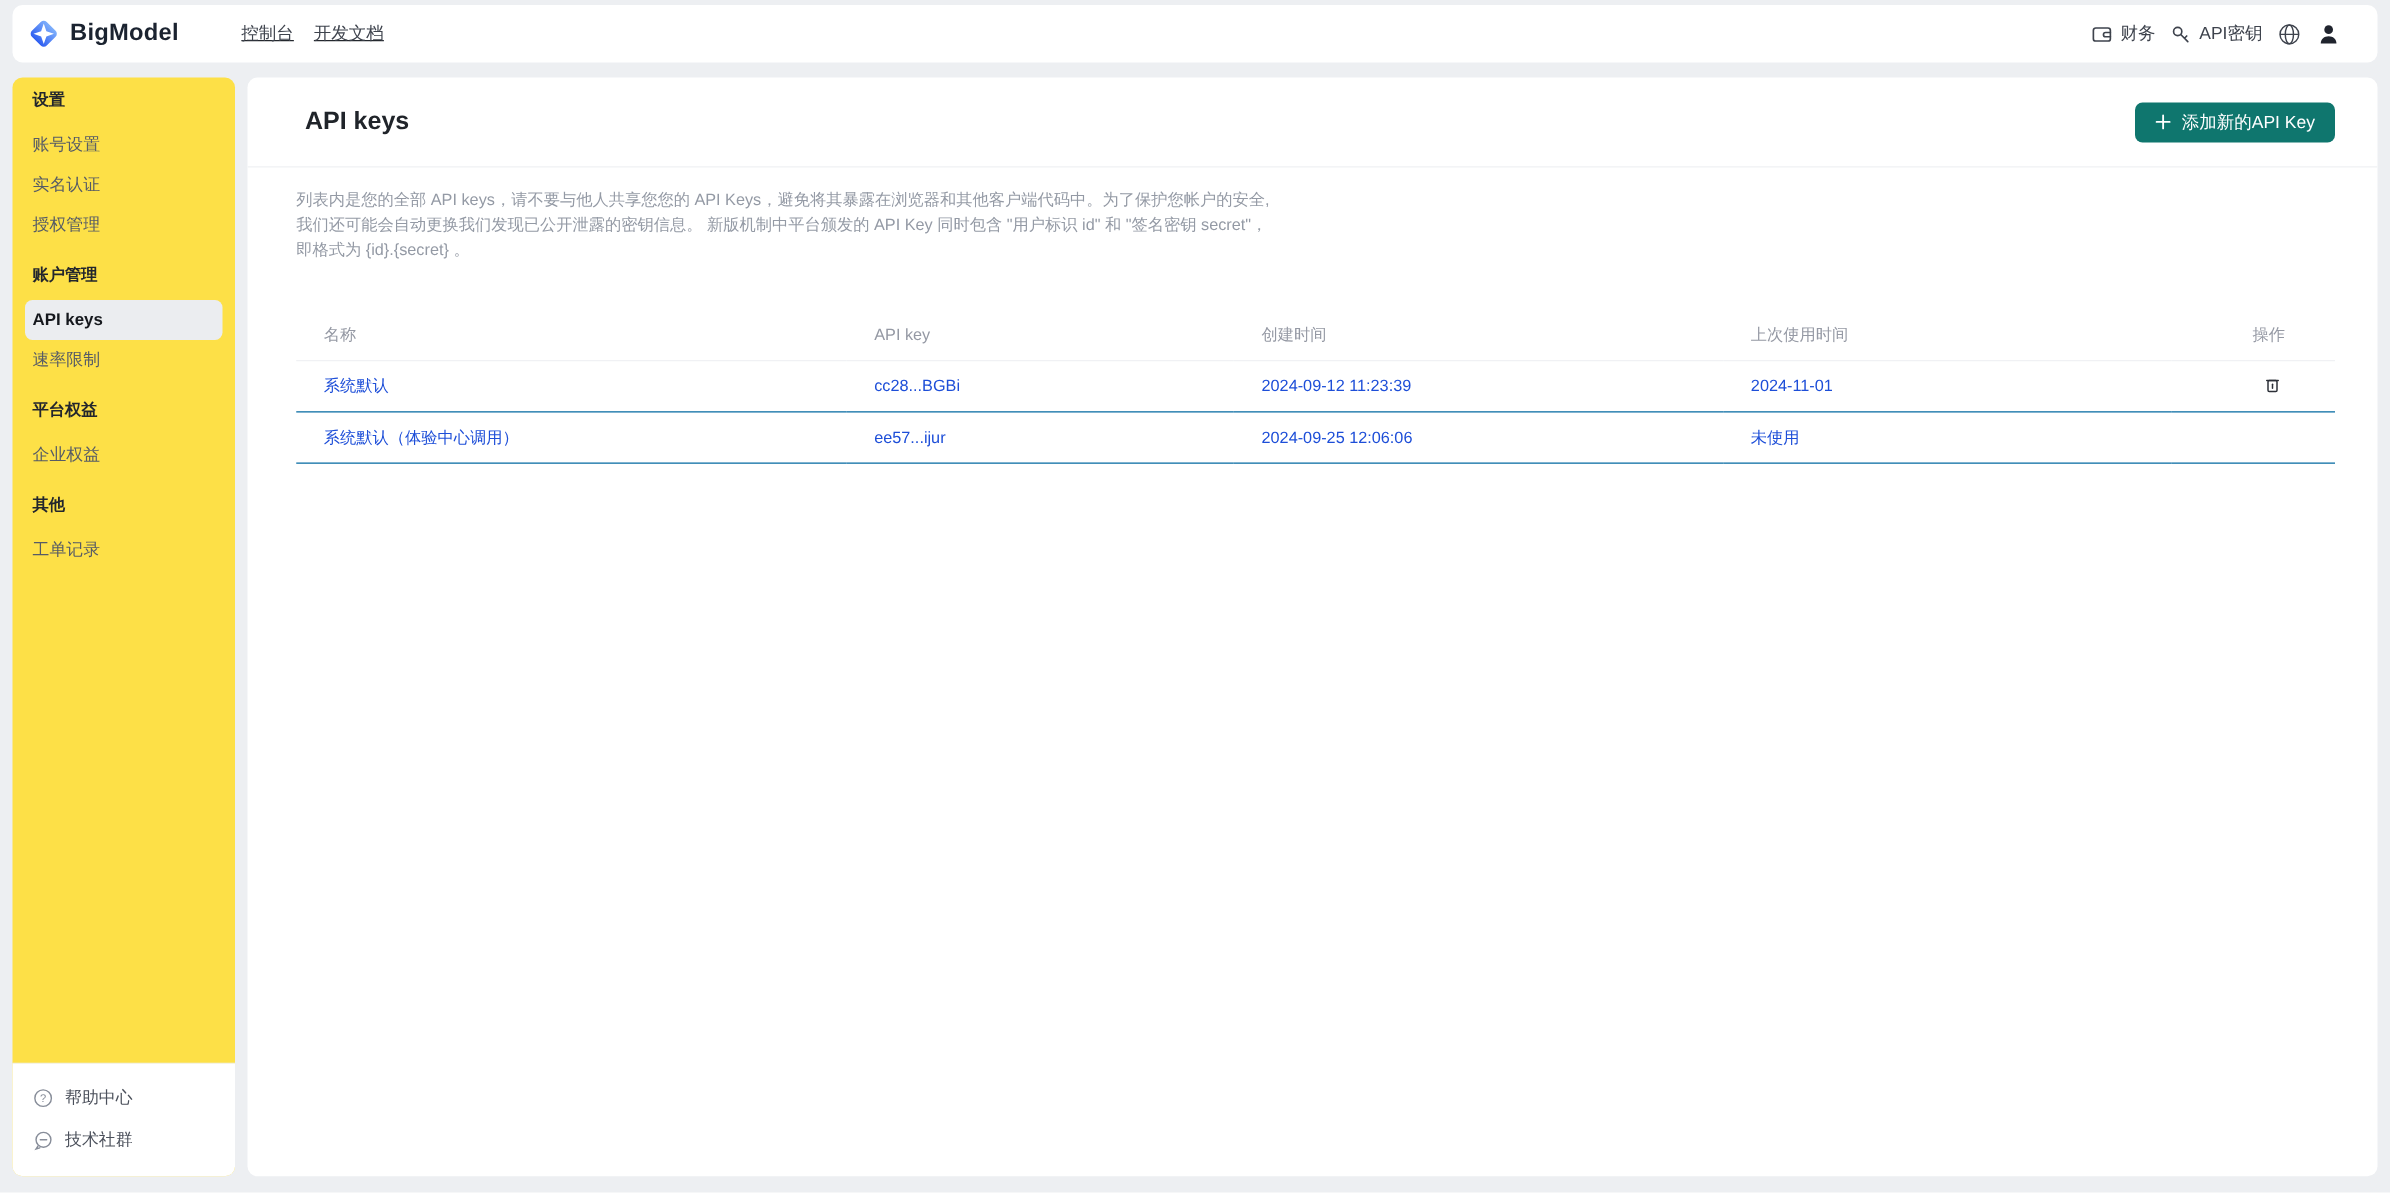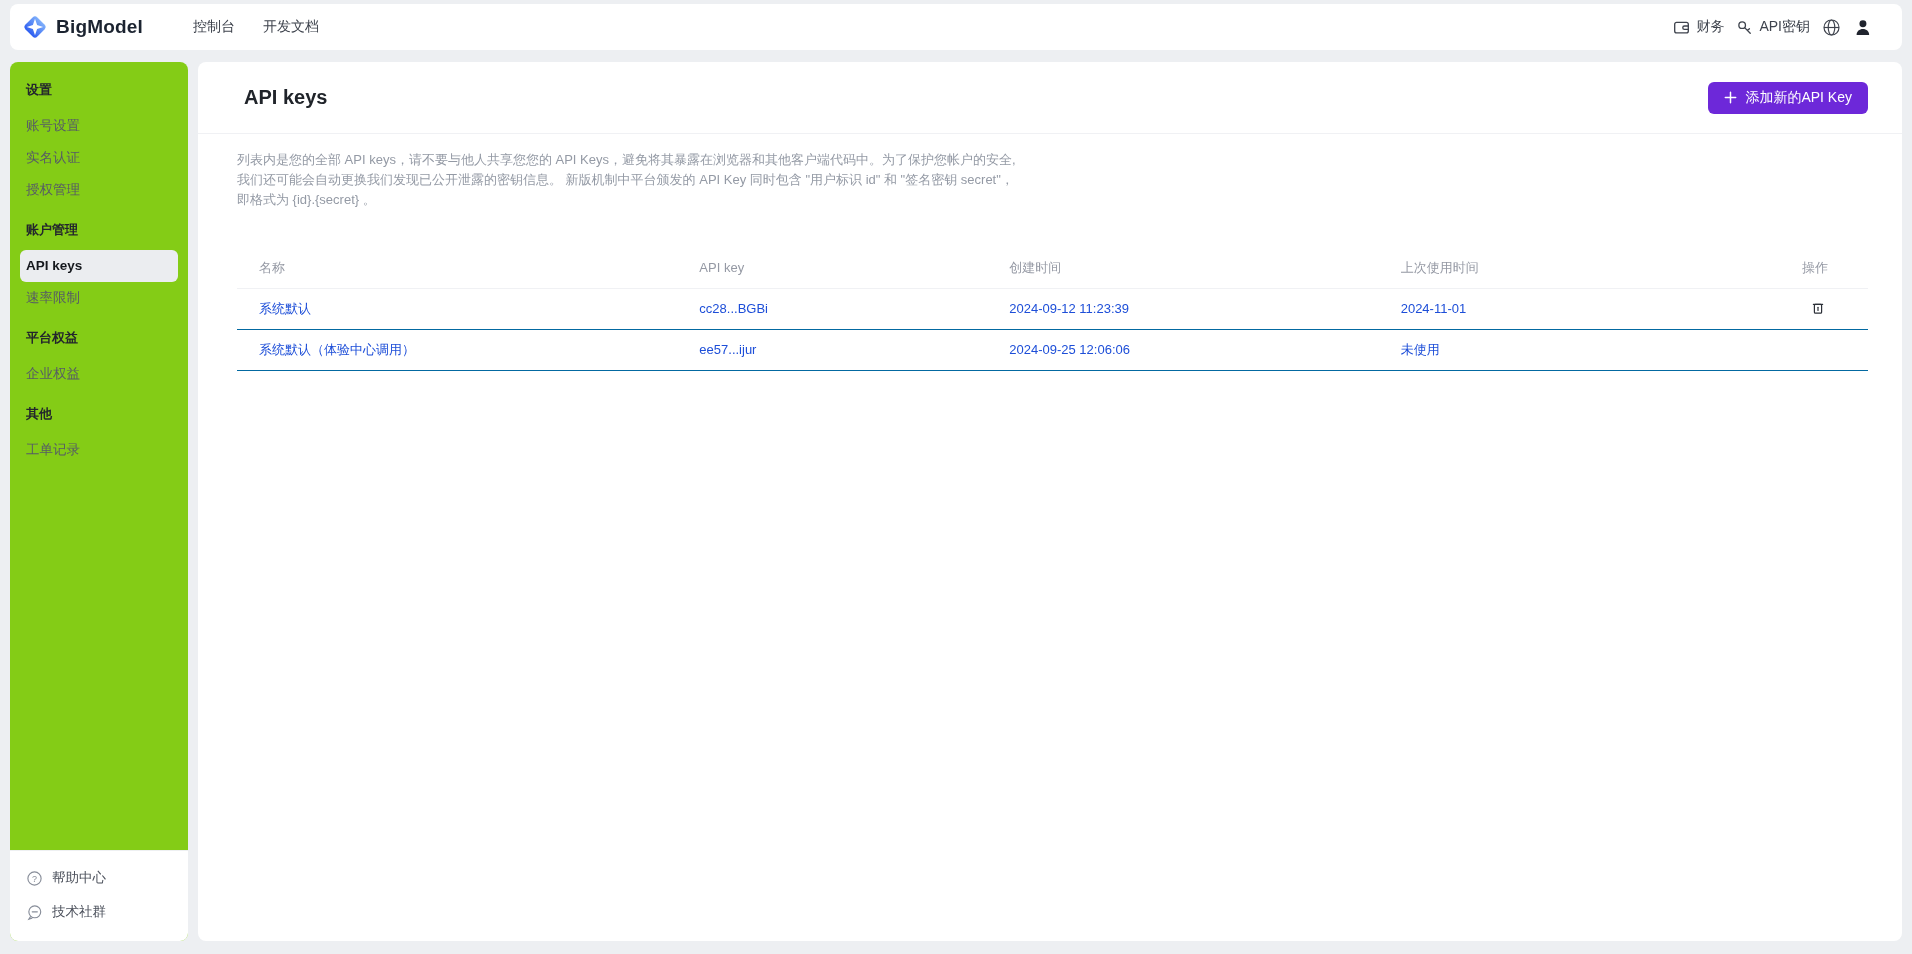--- a/index.html
+++ b/index.html
@@ -12,33 +12,33 @@
   }
 
   
   .topbar {
     position:absolute; left:10px; top:4px; width:1892px; height:46px;
     background:#ffffff; border-radius:8px;
     display:flex; padding:0 30px 0 12px;
   }
   .brand { display:flex; align-items:center; gap:8px; cursor:pointer; }
   .brand-name { font-size:19px; font-weight:700; color:#1b2330; letter-spacing:.2px; }
-  .topnav { display:flex; align-items:center; gap:28px; margin-left:50px; }
+  .topnav { display:flex; align-items:center; gap:16px; margin-left:50px;text-decoration:underline; }
   .topnav a { font-size:14px; color:#3e434d; text-decoration:none; cursor:pointer; }
   .top-actions { margin-left:auto; display:flex; align-items:center; gap:12px; }
   .top-action { display:flex; align-items:center; gap:6px; font-size:14px; color:#3e434d; cursor:pointer; }
   .icon-btn { display:flex; align-items:center; cursor:pointer; }
 
   
   .shell { position:absolute; left:10px; top:62px; width:1892px; height:879px; display:flex; gap:10px; }
 
   
   .sidebar {
-    width:178px; background:#84cc16; border-radius:8px; position:relative;
-    padding-top:18px; flex-shrink:0;
+    width:178px; background:#fde047; border-radius:8px; position:relative;
+    padding-top:8px; flex-shrink:0;
   }
   .side-group { margin-bottom:14px; }
   .side-group-title {
     height:20px; line-height:20px; margin:0 0 10px; padding:0 16px;
     font-size:13px; font-weight:600; color:#23262d;
   }
   .side-item {
     height:32px; line-height:32px; margin:0 10px; padding:0 6px;
     border-radius:6px; font-size:13.5px; color:#565b66; cursor:pointer;
     white-space:nowrap; overflow:hidden;
@@ -56,21 +56,21 @@
 
   
   .main { flex:1; background:#fff; border-radius:8px; overflow:hidden; position:relative; }
   .main-header {
     height:72px; padding:0 34px 0 46px; border-bottom:1px solid #f0f1f4;
     display:flex; align-items:center; justify-content:space-between;
   }
   .page-title { font-size:20px; font-weight:600; color:#20242a; }
   .add-btn {
     display:flex; align-items:center; gap:8px; height:32px; padding:0 16px;
-    background:#6d28d9; color:#fff; font-size:14px; border:none; border-radius:6px;
+    background:#0f766e; color:#fff; font-size:14px; border:none; border-radius:6px;
     cursor:pointer; font-family:inherit;
   }
   .main-body { padding:16px 34px 0 39px; }
   .desc { width:782px; font-size:13px; line-height:20px; color:#949aa5; margin:0; }
 
   table.keys { width:100%; border-collapse:collapse; table-layout:fixed; margin-top:38px; }
   table.keys th {
     text-align:left; font-weight:400; color:#9599a4; font-size:13px;
     height:40px; padding:0 0 0 22px; border-bottom:1px solid #f0f1f4;
   }

